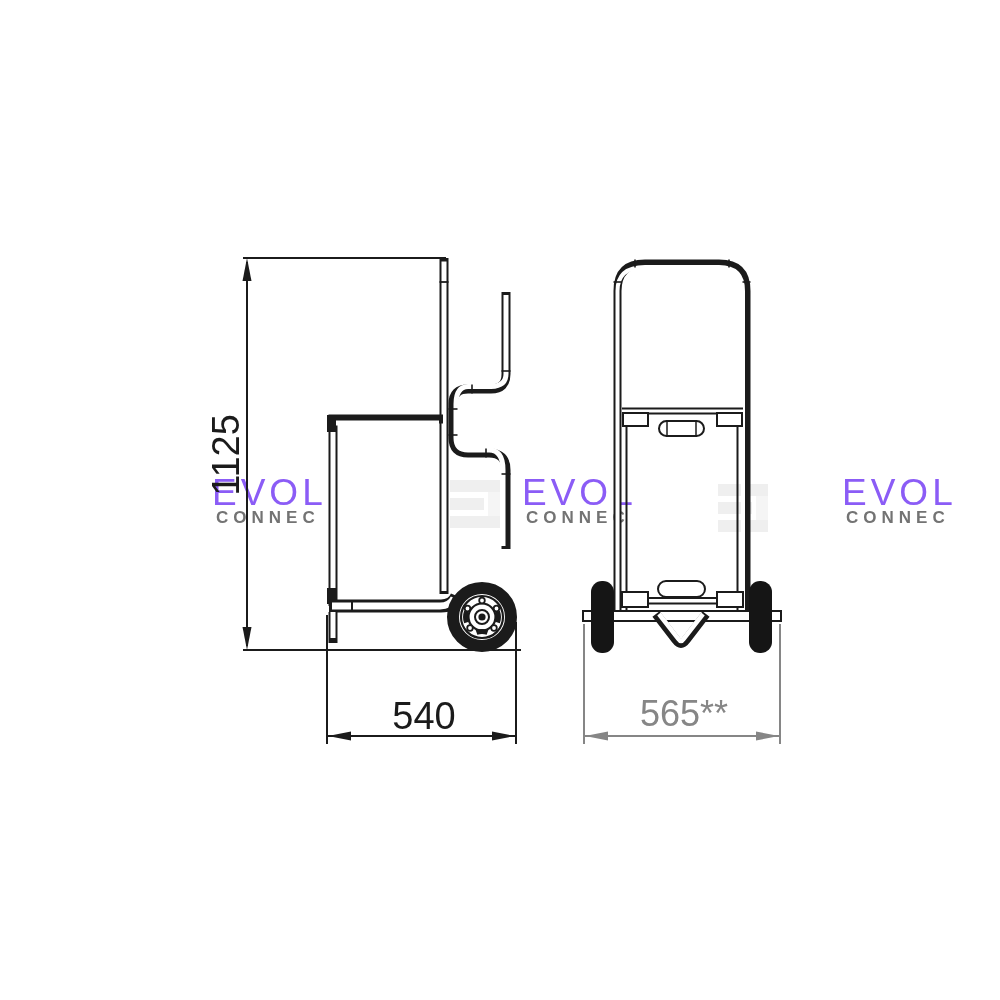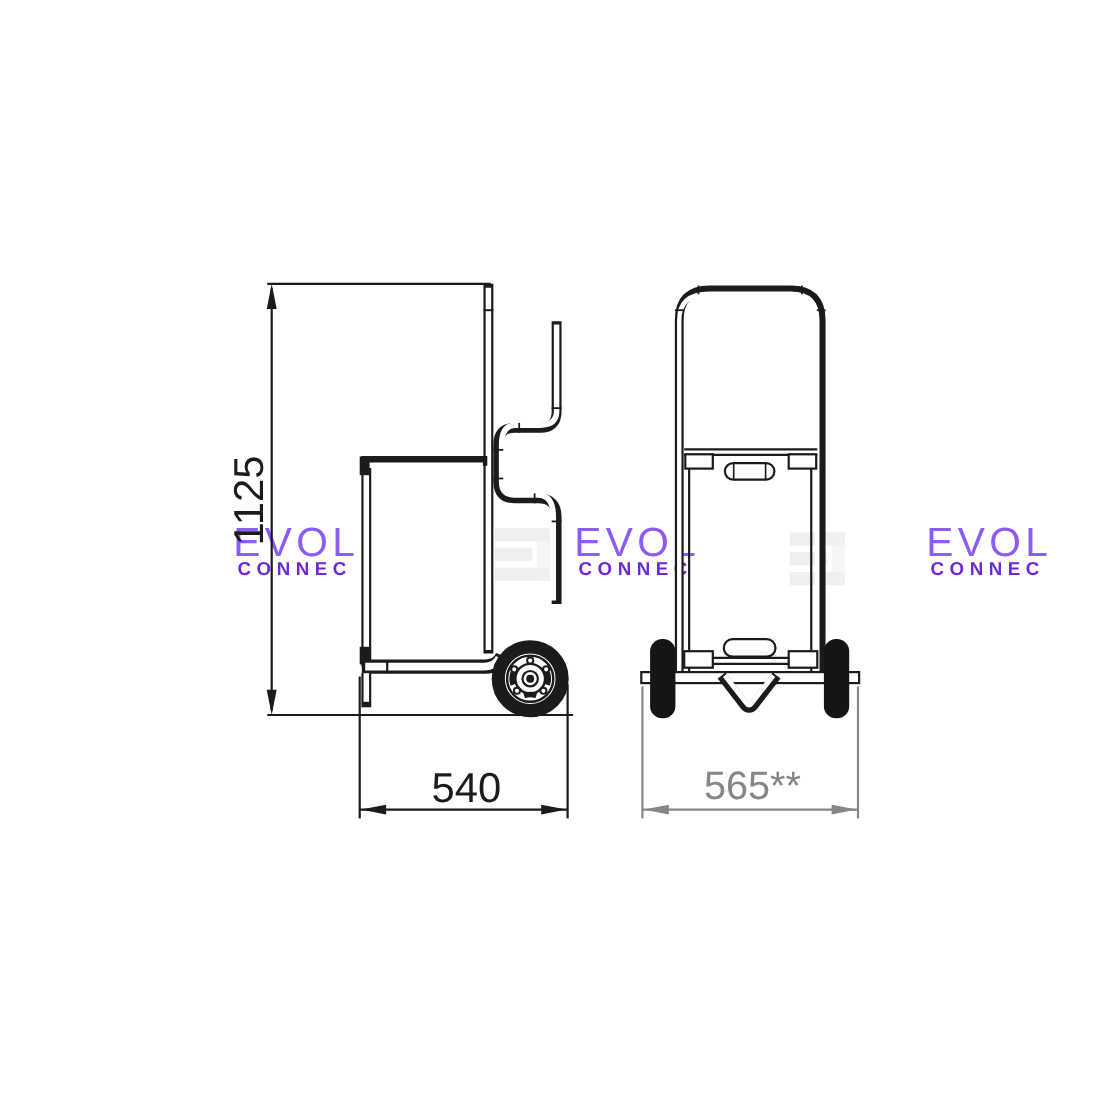--- a/index.html
+++ b/index.html
@@ -1,21 +1,21 @@
 <!DOCTYPE html>
 <html><head>
 <meta charset="utf-8">
 <style>
   html,body{margin:0;padding:0;background:#ffffff;}
   #canvas{position:relative;width:1000px;height:1000px;background:#ffffff;overflow:hidden;
           font-family:"Liberation Sans","DejaVu Sans",sans-serif;}
   
   .wm-layer{position:absolute;inset:0;z-index:1;}
   .wm-big{position:absolute;font-size:37px;font-weight:normal;letter-spacing:4px;color:#8b5cf6;}
-  .wm-small{position:absolute;font-size:17px;font-weight:bold;letter-spacing:5px;color:#6d28d9;}
+  .wm-small{position:absolute;font-size:17px;font-weight:bold;letter-spacing:5px;color:#737373;}
   .wm-logo{position:absolute;width:50px;height:48px;}
   .wm-logo i{position:absolute;left:0;background:#efefef;display:block;}
   .wm-logo .b1{top:0;width:100%;height:12px;}
   .wm-logo .b2{top:18px;width:68%;height:12px;}
   .wm-logo .b3{bottom:0;width:100%;height:12px;}
   .wm-logo .b4{right:0;left:auto;top:0;width:12px;height:100%;opacity:.6;}
   
   svg{position:absolute;inset:0;z-index:2;}
   .dim-text{font-family:"Liberation Sans","DejaVu Sans",sans-serif;}
 </style>

